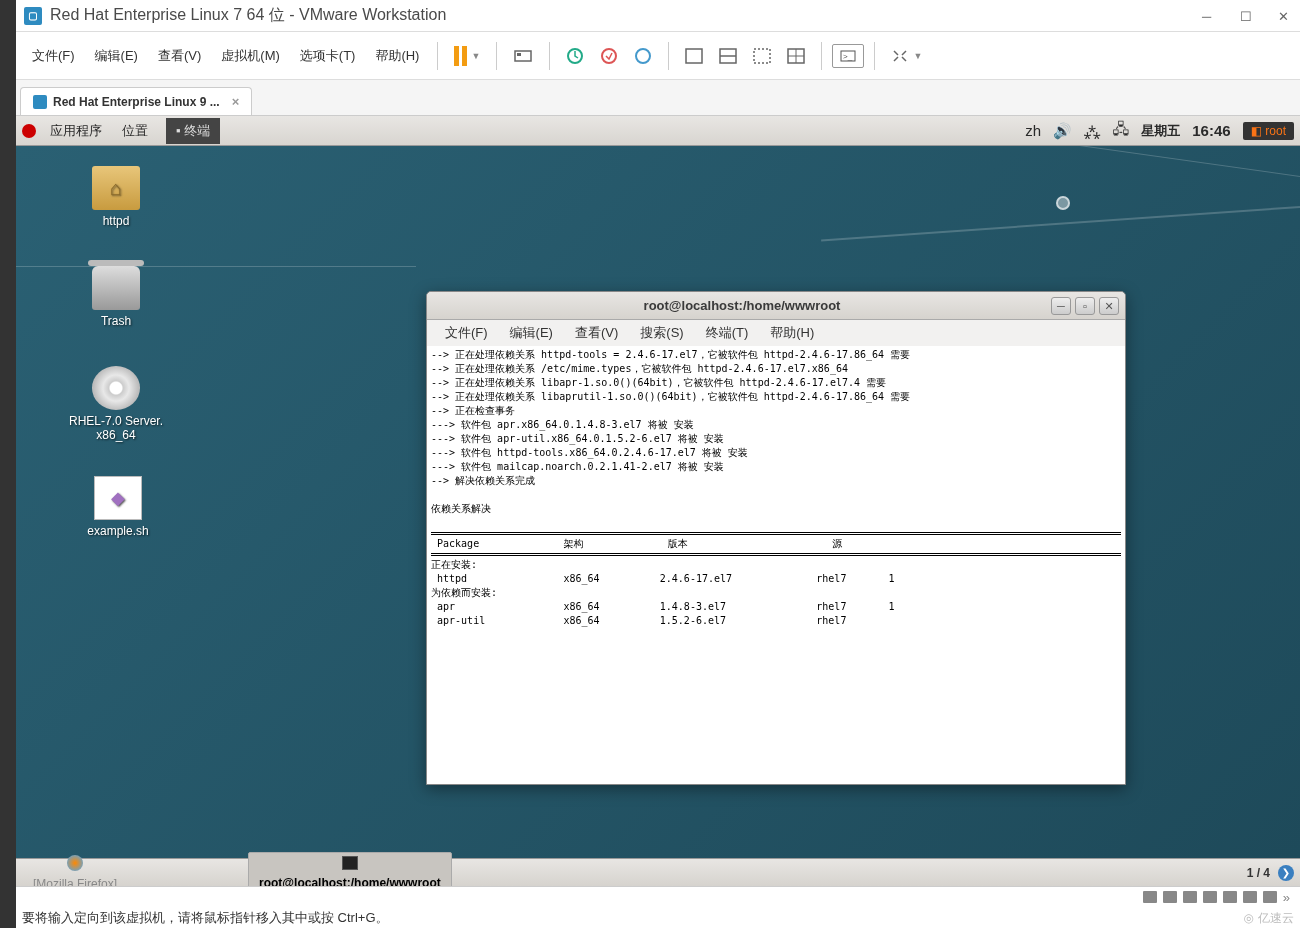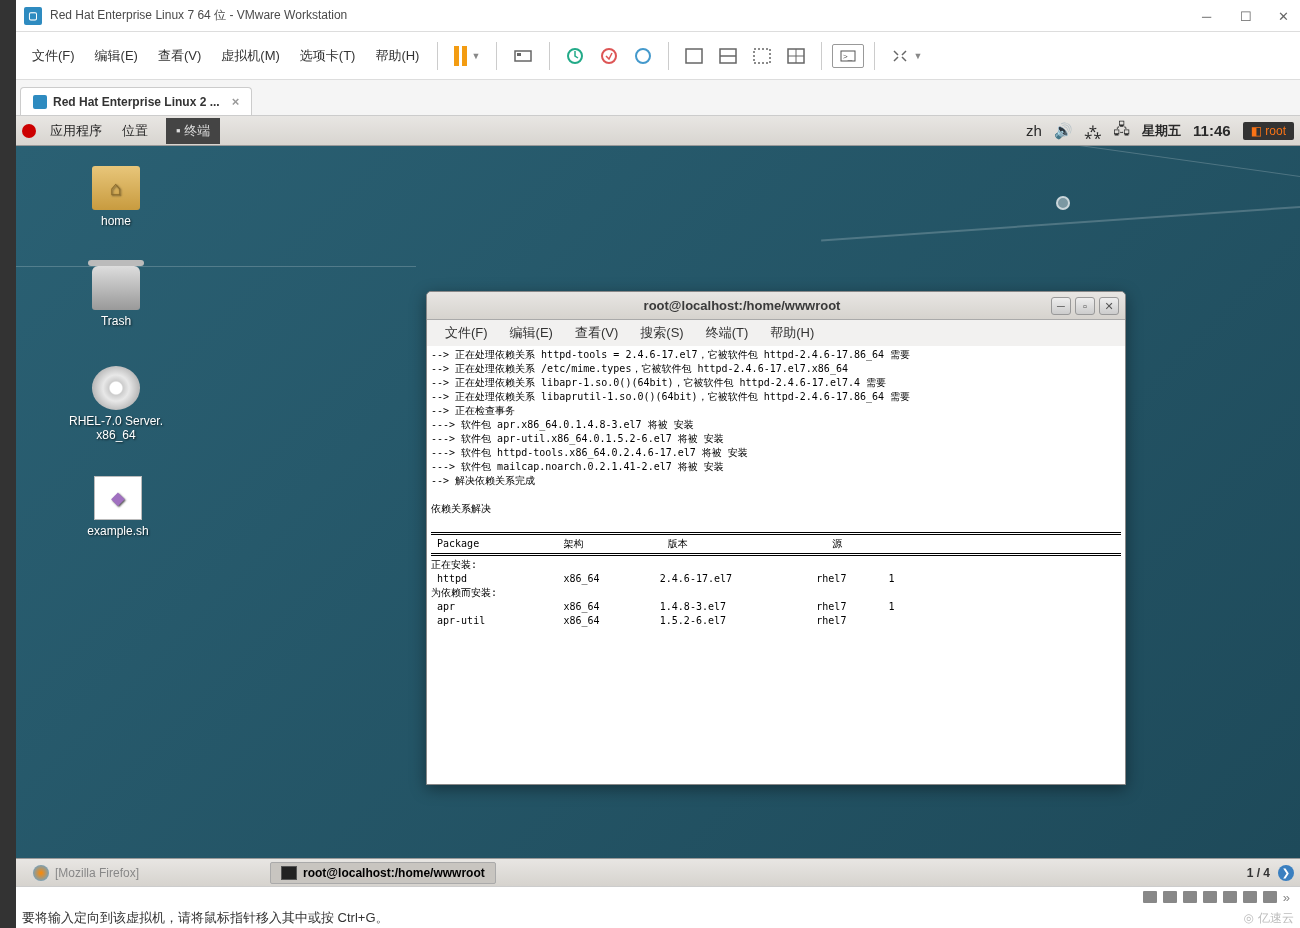--- a/index.html
+++ b/index.html
@@ -4,21 +4,21 @@
 <style>
 * { margin:0; padding:0; box-sizing:border-box; }
 body { font-family: "Segoe UI", Tahoma, sans-serif; font-size:13px; background:#fff; width:1300px; height:928px; overflow:hidden; position:relative; }
 
 
 .left-edge { position:absolute; left:0; top:0; width:16px; height:100%; background:#333; }
 
 
 .vm-titlebar { position:absolute; left:16px; right:0; top:0; height:32px; background:#fff; border-bottom:1px solid #ddd; display:flex; align-items:center; padding:0 8px; }
 .vm-titlebar .logo { width:18px; height:18px; background:#2e8bc0; border-radius:2px; margin-right:8px; display:flex; align-items:center; justify-content:center; color:#fff; font-size:10px; font-weight:bold; }
-.vm-titlebar .title { color:#4a4a4a; font-size:12px; flex:1; }
+.vm-titlebar .title { color:#4a4a4a; font-size:16px; flex:1; }
 .vm-titlebar .winbtns { display:flex; gap:24px; }
 .vm-titlebar .winbtn { width:14px; height:14px; color:#666; cursor:pointer; }
 
 
 .vm-menubar { position:absolute; left:16px; right:0; top:32px; height:48px; background:#fff; border-bottom:1px solid #ddd; display:flex; align-items:center; padding:0 8px; gap:4px; }
 .vm-menu-item { padding:4px 8px; cursor:pointer; color:#333; }
 .vm-sep { width:1px; height:28px; background:#ccc; margin:0 6px; }
 .vm-tb-btn { padding:4px 6px; cursor:pointer; color:#555; display:flex; align-items:center; }
 .orange-bars { display:flex; gap:3px; }
 .orange-bars span { width:5px; height:20px; background:#f39c12; }
@@ -63,21 +63,21 @@
 .term-title-text { flex:1; text-align:center; font-weight:bold; color:#3a3a3a; font-size:13px; }
 .term-btns { display:flex; gap:4px; }
 .term-btn { width:20px; height:18px; background:linear-gradient(#eee,#ccc); border:1px solid #999; border-radius:3px; color:#555; font-size:11px; text-align:center; line-height:16px; cursor:pointer; }
 .term-menu { height:26px; display:flex; align-items:center; padding:0 8px; gap:2px; background:#f2f1f0; font-size:13px; color:#333; }
 .term-menu span { padding:2px 10px; cursor:pointer; }
 .term-body { background:#fff; color:#000; font-family:"DejaVu Sans Mono","Courier New",monospace; font-size:10px; line-height:1.4; padding:2px 4px; height:438px; overflow:hidden; white-space:pre; }
 .term-hr2 { border:none; border-top:3px double #000; margin:2px 0; }
 
 
 .gnome-bottom { position:absolute; left:0; right:0; bottom:0; height:28px; background:linear-gradient(#e8e6e3,#d6d3ce); border-top:1px solid #999; display:flex; align-items:center; padding:0 6px; font-size:12px; }
-.task-item { padding:3px 10px; border:1px solid transparent; border-radius:2px; display:flex; align-items:center; gap:6px; cursor:pointer; }
+.task-item { padding:3px 10px; border:1px solid transparent; border-radius:2px; display:flex; align-items:center; gap:6px; cursor:pointer;flex-direction:column; }
 .task-item.active { background:#c8c5c0; border-color:#aaa; }
 .task-item.dim { color:#888; }
 .ws-ind { margin-left:auto; font-weight:bold; color:#333; padding:0 8px; }
 .blue-dot { width:16px; height:16px; border-radius:50%; background:#3a7fc0; color:#fff; font-size:10px; text-align:center; line-height:16px; }
 
 
 .vm-status { position:absolute; left:16px; right:0; bottom:0; height:42px; background:#fff; border-top:1px solid #ccc; }
 .vm-status-top { height:20px; display:flex; align-items:center; justify-content:flex-end; padding:0 10px; gap:6px; }
 .vm-status-top .dev-ico { width:14px; height:12px; background:#888; border-radius:1px; }
 .vm-status-msg { height:22px; background:#fff; color:#333; font-size:13px; padding:2px 6px; display:flex; align-items:center; justify-content:space-between; }
@@ -176,54 +176,54 @@
       <svg width="18" height="16">
         <path d="M3 3l4 4M15 3l-4 4M3 13l4-4M15 13l-4-4" stroke="#666" stroke-width="1.5" fill="none"></path>
       </svg>
       <span class="dropdown-arrow">▼</span>
     </div>
 </div>
 
 <div class="vm-tabbar">
   <div class="vm-tab">
     <div class="logo" style="background:#2e8bc0;width:14px;height:14px;border-radius:2px"></div>
-    <span>Red Hat Enterprise Linux 2 ...</span>
+    <span>Red Hat Enterprise Linux 9 ...</span>
     <span class="close">×</span>
   </div>
 </div>
 
 <div class="guest">
 
   <div class="gnome-top">
     <div class="redhat-dot"></div>
     <div class="apps">应用程序</div>
     <div class="places">位置</div>
     <div class="term">▪ <span>终端</span></div>
     <div class="spacer"></div>
     <div class="right-items">
       <span class="icon-sm">zh</span>
       <span class="icon-sm">🔊</span>
       <span class="icon-sm">⁂</span>
       <span class="icon-sm">🖧</span>
       <span style="font-weight:bold">星期五</span>
-      <span style="font-weight:bold;font-size:15px">11:46</span>
+      <span style="font-weight:bold;font-size:15px">16:46</span>
       <span class="rootbtn">◧ <span>root</span></span>
     </div>
   </div>
 
   <div class="desktop">
 
     <div class="deco-line" style="right:0;top:30px;width:500px;height:1px;transform:rotate(8deg);transform-origin:right"></div>
     <div class="deco-line" style="right:0;top:60px;width:480px;height:2px;transform:rotate(-4deg);transform-origin:right"></div>
     <div class="deco-node" style="right:230px;top:50px"></div>
     <div class="deco-line" style="left:0;top:120px;width:400px;height:1px"></div>
 
     <div class="desktop-icon" style="left:50px;top:20px">
       <div class="ico folder-ico"></div>
-      <div>home</div>
+      <div>httpd</div>
     </div>
     <div class="desktop-icon" style="left:50px;top:120px">
       <div class="ico trash-ico" style="margin:0 auto 4px"></div>
       <div>Trash</div>
     </div>
     <div class="desktop-icon" style="left:40px;top:220px;width:120px">
       <div class="ico disc-ico" style="margin:0 auto 4px"></div>
       <div style="white-space:pre-line">RHEL-7.0 Server.
 x86_64</div>
     </div>

